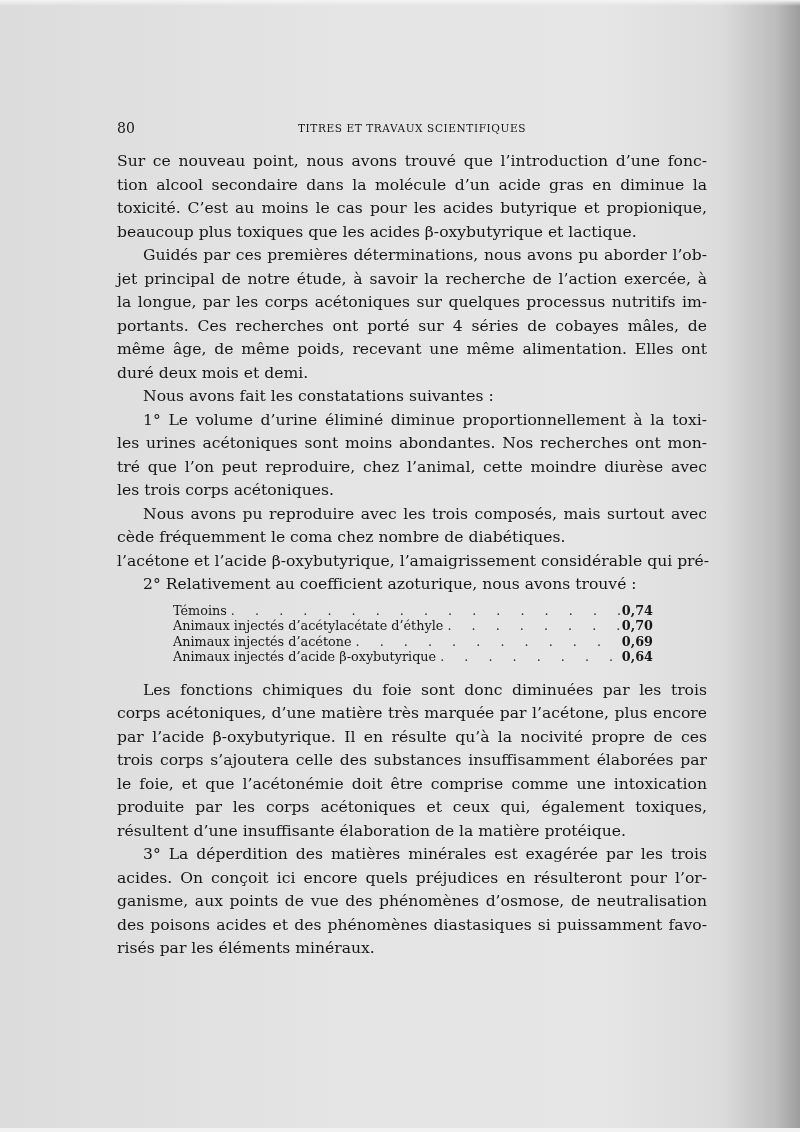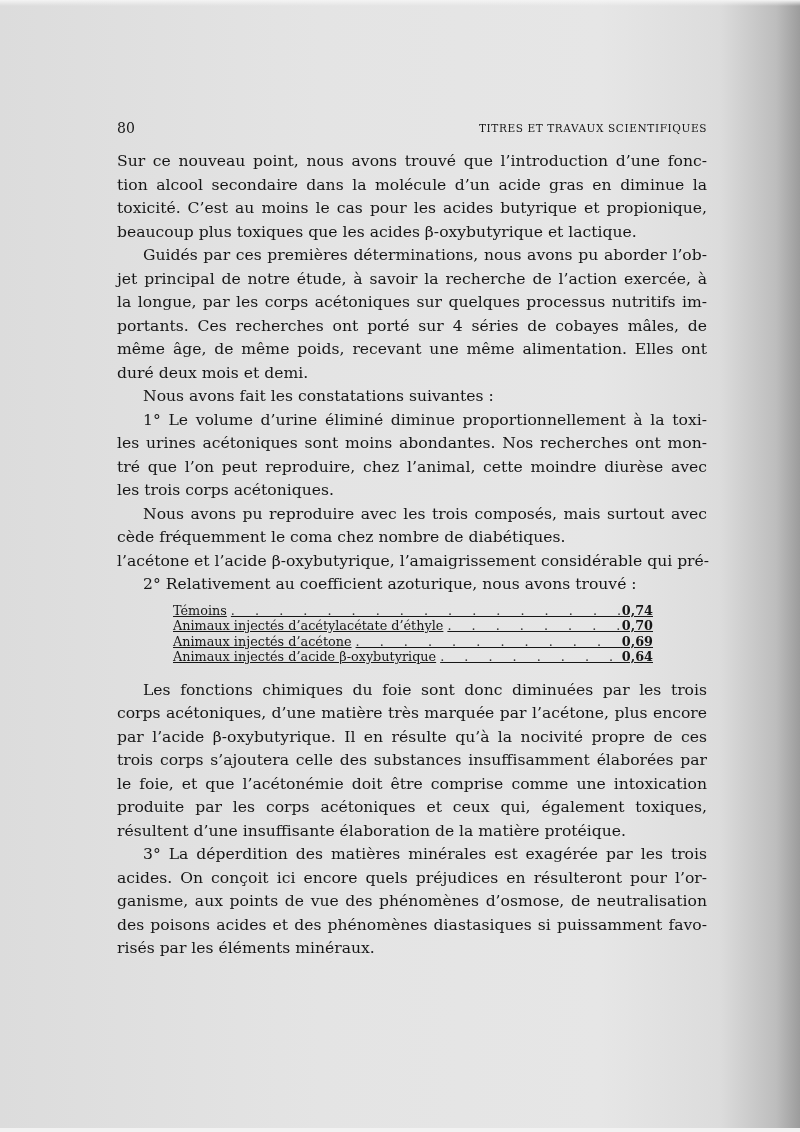--- a/index.html
+++ b/index.html
@@ -21,37 +21,37 @@
   .page-bottom-strip {
     position: absolute; left: 0; bottom: 0; width: 800px; height: 4px; background: #f2f2f2;
   }
   .header {
     position: absolute; left: 117px; top: 119px; width: 590px; height: 18px;
   }
   .page-number {
     position: absolute; left: 0; top: 0; font-size: 14px; line-height: 18px;
   }
   .running-title {
-    position: absolute; left: 0; right: 0; top: 1px; text-align: right;
+    position: absolute; left: 0; right: 0; top: 1px; text-align: center;
     font-size: 10.5px; letter-spacing: 0.6px; line-height: 16px; font-weight: normal;
   }
   .text {
     position: absolute; left: 117px; top: 150px; width: 590px;
     font-size: 15.6px; line-height: 23.5px;
   }
   .line {
     display: block; height: 23.5px; white-space: nowrap;
     text-align: justify; text-align-last: justify;
   }
   .line.last { text-align-last: left; }
   .line.indent { padding-left: 26px; }
   .table {
     margin: 6px 0 10px 56px; width: 480px; font-size: 12.8px; line-height: 15.5px;
   }
-  .table-row { display: flex; align-items: flex-start; height: 15.5px; text-decoration: underline; }
+  .table-row { display: flex; align-items: flex-start; height: 15.5px; }
   .table-label { white-space: nowrap; }
   .dots {
     flex: 1; overflow: hidden; white-space: nowrap; letter-spacing: 8px; padding: 0 4px;
     color: #333;
   }
   .value { white-space: nowrap; font-weight: bold; }
   .gap-after-table { height: 4px; }
 </style>
 </head>
 <body>

